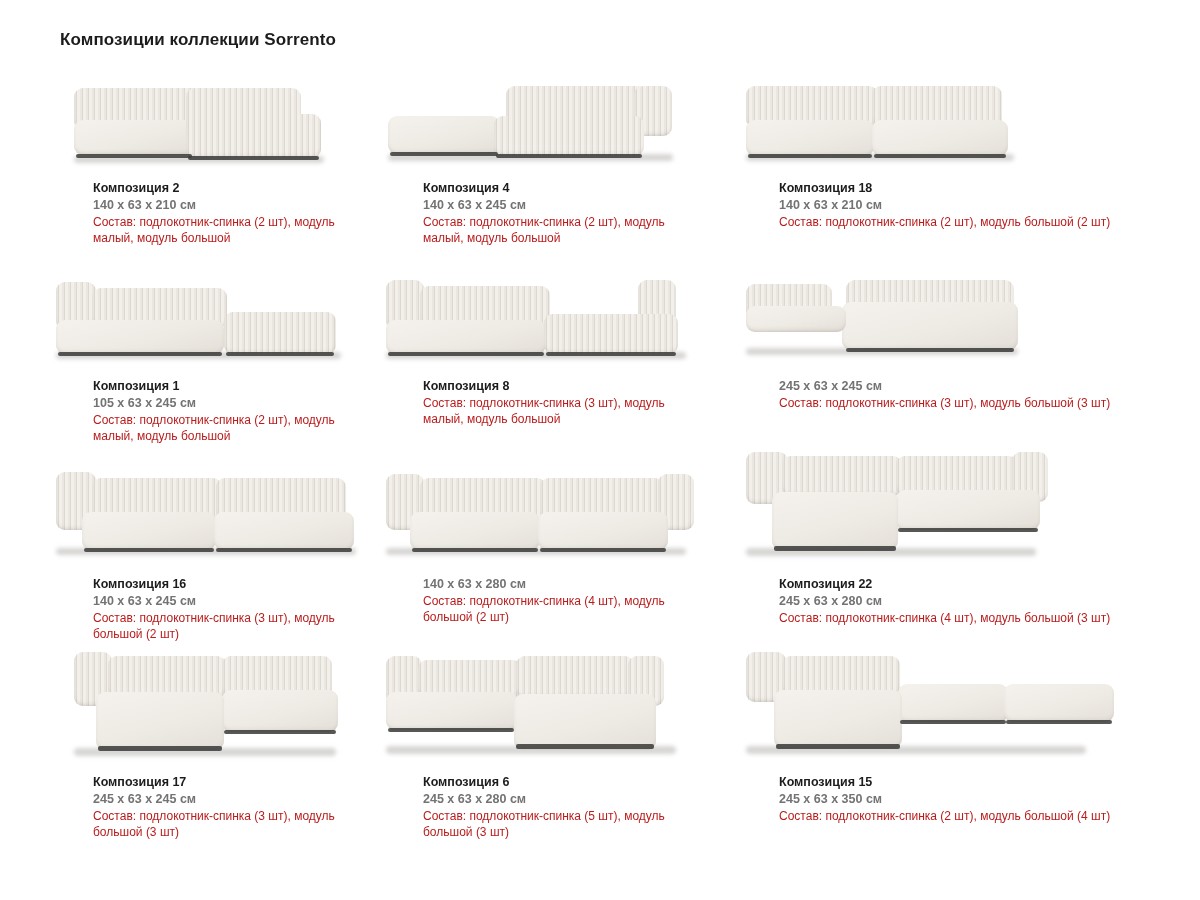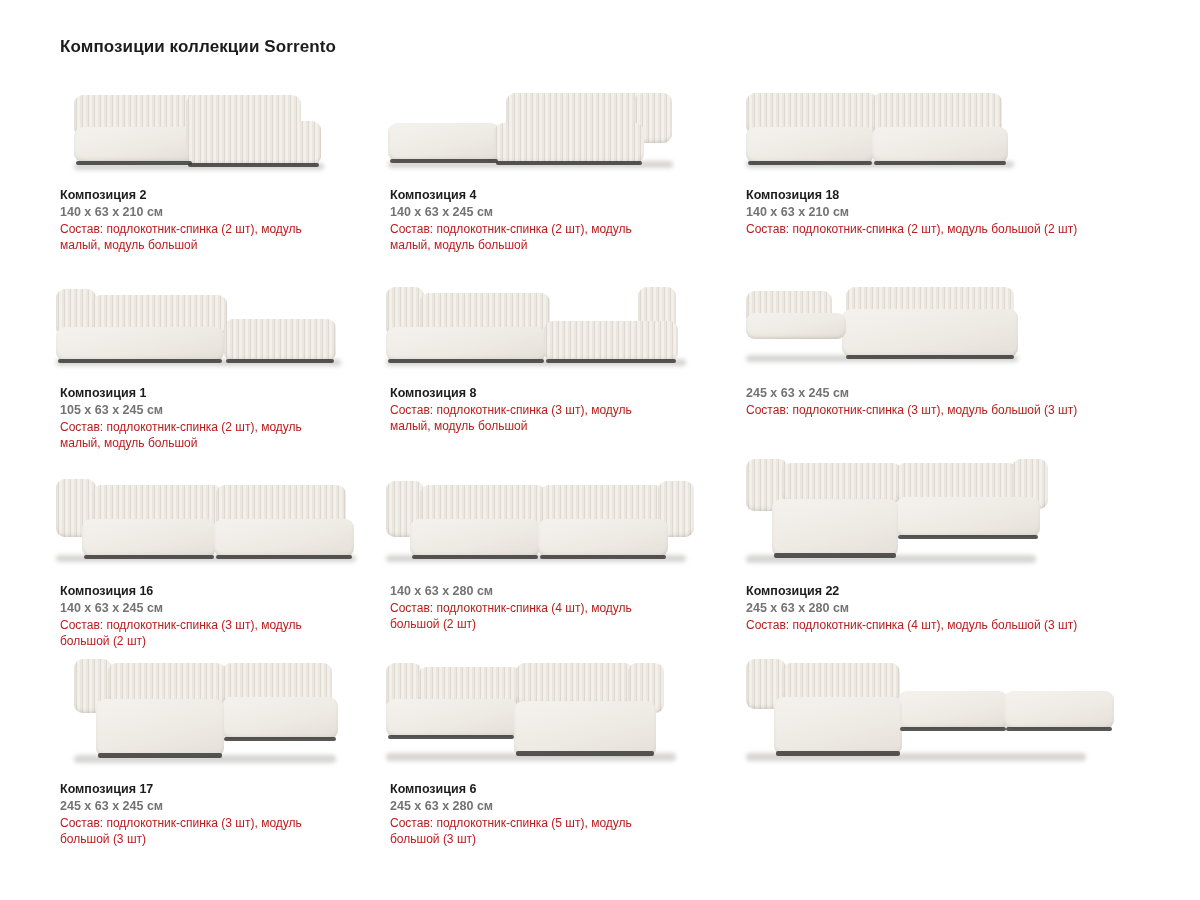--- a/index.html
+++ b/index.html
@@ -20,41 +20,42 @@
     width: 1200px;
     height: 900px;
     box-sizing: border-box;
     padding: 26px 56px 0 56px;
   }
   .page-title {
     font-size: 17px;
     font-weight: bold;
     letter-spacing: 0.1px;
     color: #1c1c1c;
-    margin: 11px 0 18px 4px;
+    margin: 4px 0 18px 4px;
   }
   .grid {
     display: grid;
     grid-template-columns: 330px 360px 398px;
     column-gap: 0px;
     row-gap: 0px;
   }
   .cell {
     position: relative;
     box-sizing: border-box;
     height: 198px;
     padding: 0;
   }
   .figure {
     position: relative;
     height: 112px;
     width: 100%;
   }
   .caption {
     padding-left: 4px;
+    margin-left: 33px;
   }
   .cap-name {
     font-size: 12.5px;
     font-weight: bold;
     color: #1c1c1c;
     line-height: 17px;
     white-space: nowrap;
   }
   .cap-dims {
     font-size: 12.5px;
@@ -342,16 +343,21 @@
           <div class="mod" style="left:0px; top:4px; width:40px; height:50px;"></div>
           <div class="mod" style="left:36px; top:8px; width:118px; height:40px;"></div>
           <div class="mod seatflat" style="left:152px; top:36px; width:110px; height:38px;"></div>
           <div class="mod seatflat" style="left:258px; top:36px; width:110px; height:38px;"></div>
           <div class="mod seatflat" style="left:28px; top:42px; width:128px; height:58px;"></div>
           <div class="dark" style="left:30px; top:96px; width:124px; height:5px;"></div>
           <div class="dark" style="left:154px; top:72px; width:106px; height:4px;"></div>
           <div class="dark" style="left:260px; top:72px; width:106px; height:4px;"></div>
         </div>
       </div>
+      <div class="caption">
+        <div class="cap-name">Композиция 15</div>
+        <div class="cap-dims">245 x 63 x 350 см</div>
+        <div class="cap-comp">Состав: подлокотник-спинка (2 шт), модуль большой (4 шт)</div>
+      </div>
     </div>
 
   </div>
 </div>
 
 </body></html>

